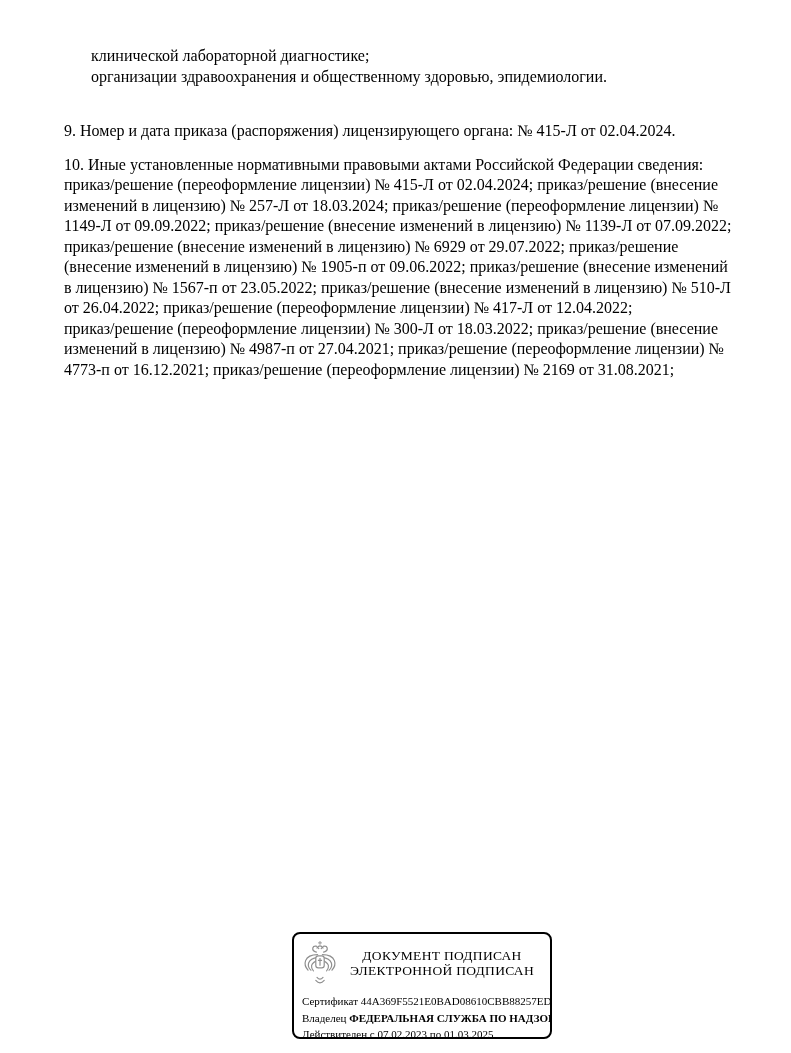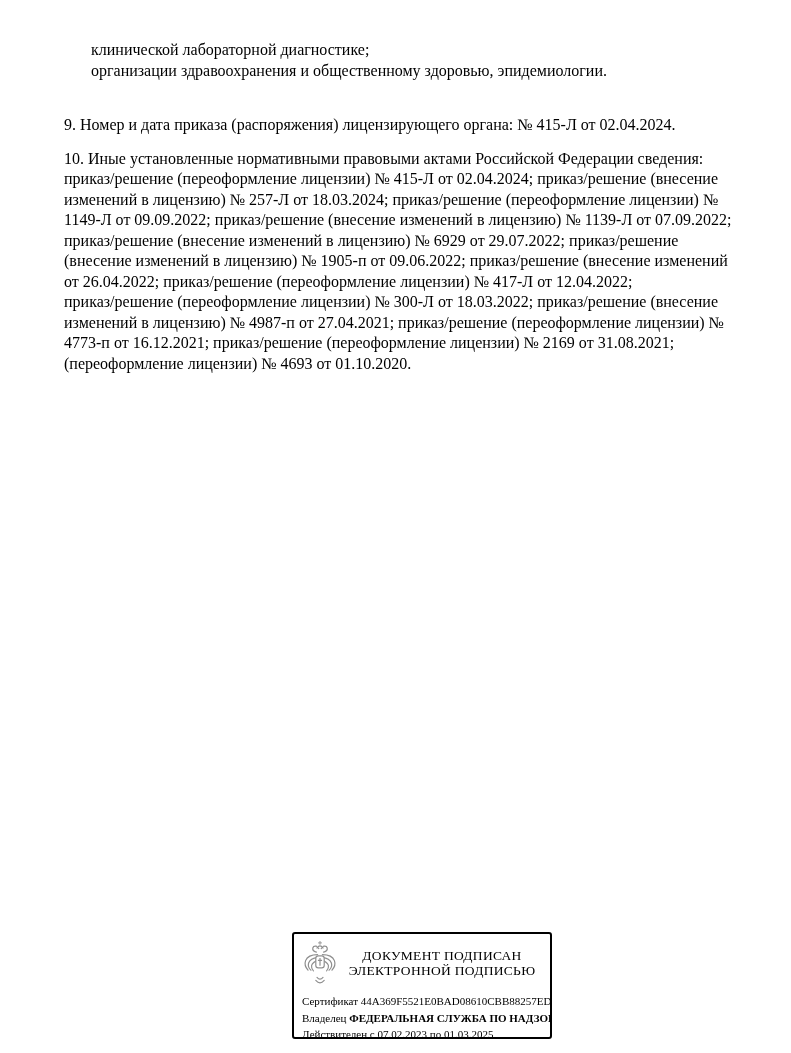--- a/index.html
+++ b/index.html
@@ -11,21 +11,21 @@
     height: 1053px;
     background: #ffffff;
     position: relative;
     overflow: hidden;
     font-family: "Liberation Serif", serif;
     color: #000000;
   }
   .doc-text {
     position: absolute;
     left: 64px;
-    top: 40px;
+    top: 46px;
     width: 700px;
     font-size: 16px;
     line-height: 20.5px;
   }
   .intro {
     margin-left: 27px;
   }
   .para-9 {
     margin-top: 34px;
   }
@@ -38,21 +38,21 @@
   .line { white-space: nowrap; }
 
   .stamp {
     position: absolute;
     left: 292px;
     top: 932px;
     width: 260px;
     height: 107px;
     box-sizing: border-box;
     border: 2px solid #000000;
-    border-radius: 3px;
+    border-radius: 8px;
     background: #ffffff;
     padding: 5px 8px;
     overflow: hidden;
   }
   .stamp-top {
     display: flex;
     align-items: center;
     gap: 8px;
     height: 48px;
   }
@@ -92,25 +92,25 @@
 
   <div class="para-9 line">9. Номер и дата приказа (распоряжения) лицензирующего органа: № 415-Л от 02.04.2024.</div>
 
   <div class="para-10">
       <div class="line">10. Иные установленные нормативными правовыми актами Российской Федерации сведения:</div>
       <div class="line">приказ/решение (переоформление лицензии) № 415-Л от 02.04.2024; приказ/решение (внесение</div>
       <div class="line">изменений в лицензию) № 257-Л от 18.03.2024; приказ/решение (переоформление лицензии) №</div>
       <div class="line">1149-Л от 09.09.2022; приказ/решение (внесение изменений в лицензию) № 1139-Л от 07.09.2022;</div>
       <div class="line">приказ/решение (внесение изменений в лицензию) № 6929 от 29.07.2022; приказ/решение</div>
       <div class="line">(внесение изменений в лицензию) № 1905-п от 09.06.2022; приказ/решение (внесение изменений</div>
+      <div class="line">в лицензию) № 1567-п от 23.05.2022; приказ/решение (внесение изменений в лицензию) № 510-Л</div>
       <div class="line">от 26.04.2022; приказ/решение (переоформление лицензии) № 417-Л от 12.04.2022;</div>
       <div class="line">приказ/решение (переоформление лицензии) № 300-Л от 18.03.2022; приказ/решение (внесение</div>
       <div class="line">изменений в лицензию) № 4987-п от 27.04.2021; приказ/решение (переоформление лицензии) №</div>
       <div class="line">4773-п от 16.12.2021; приказ/решение (переоформление лицензии) № 2169 от 31.08.2021;</div>
-      <div class="line">(переоформление лицензии) № 4693 от 01.10.2020.</div>
     </div>
 
 </div>
 
 <div class="stamp">
   <div class="stamp-top">
     <span class="emblem">
       <svg viewBox="0 0 60 76" xmlns="http://www.w3.org/2000/svg">
         <g fill="none" stroke="#8f8f8f" stroke-width="2" stroke-linecap="round">
           <path d="M30 2 v5 M27.5 4.5 h5" stroke-width="1.5"></path>
@@ -124,21 +124,21 @@
           <path d="M34 29 q12 1 15 9 q2 7 -4 12"></path>
           <path d="M34 34 q8 2 10 8 q1 5 -3 9"></path>
           <path d="M25 62 q5 6 10 0 M23 67 q7 8 14 0"></path>
         </g>
         <rect x="23" y="26" width="14" height="20" rx="4" fill="#ffffff" stroke="#8f8f8f" stroke-width="2"></rect>
         <path d="M30 29.5 v13 M26.5 33.5 h7" fill="none" stroke="#8f8f8f" stroke-width="2"></path>
       </svg>
     </span>
     <div class="stamp-title">
       <div>ДОКУМЕНТ ПОДПИСАН</div>
-      <div>ЭЛЕКТРОННОЙ ПОДПИСЬЮ</div>
+      <div>ЭЛЕКТРОННОЙ ПОДПИСАН</div>
     </div>
   </div>
   <div class="stamp-details">
     <div><span>Сертификат</span> <span>44A369F5521E0BAD08610CBB88257ED3</span></div>
     <div><span>Владелец</span> <span class="owner-value">ФЕДЕРАЛЬНАЯ СЛУЖБА ПО НАДЗОРУ В СФ</span></div>
     <div>Действителен с 07.02.2023 по 01.03.2025</div>
   </div>
 </div>
 
 </body></html>

